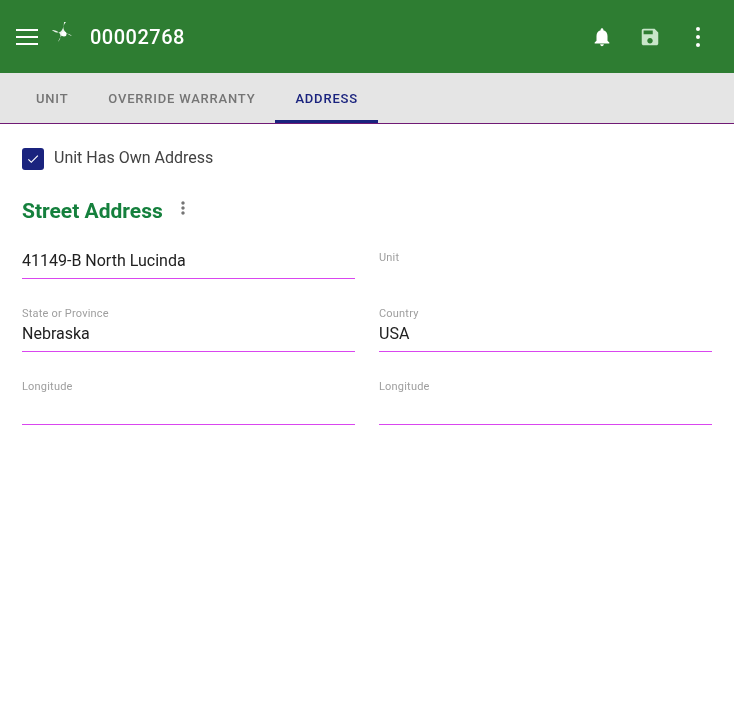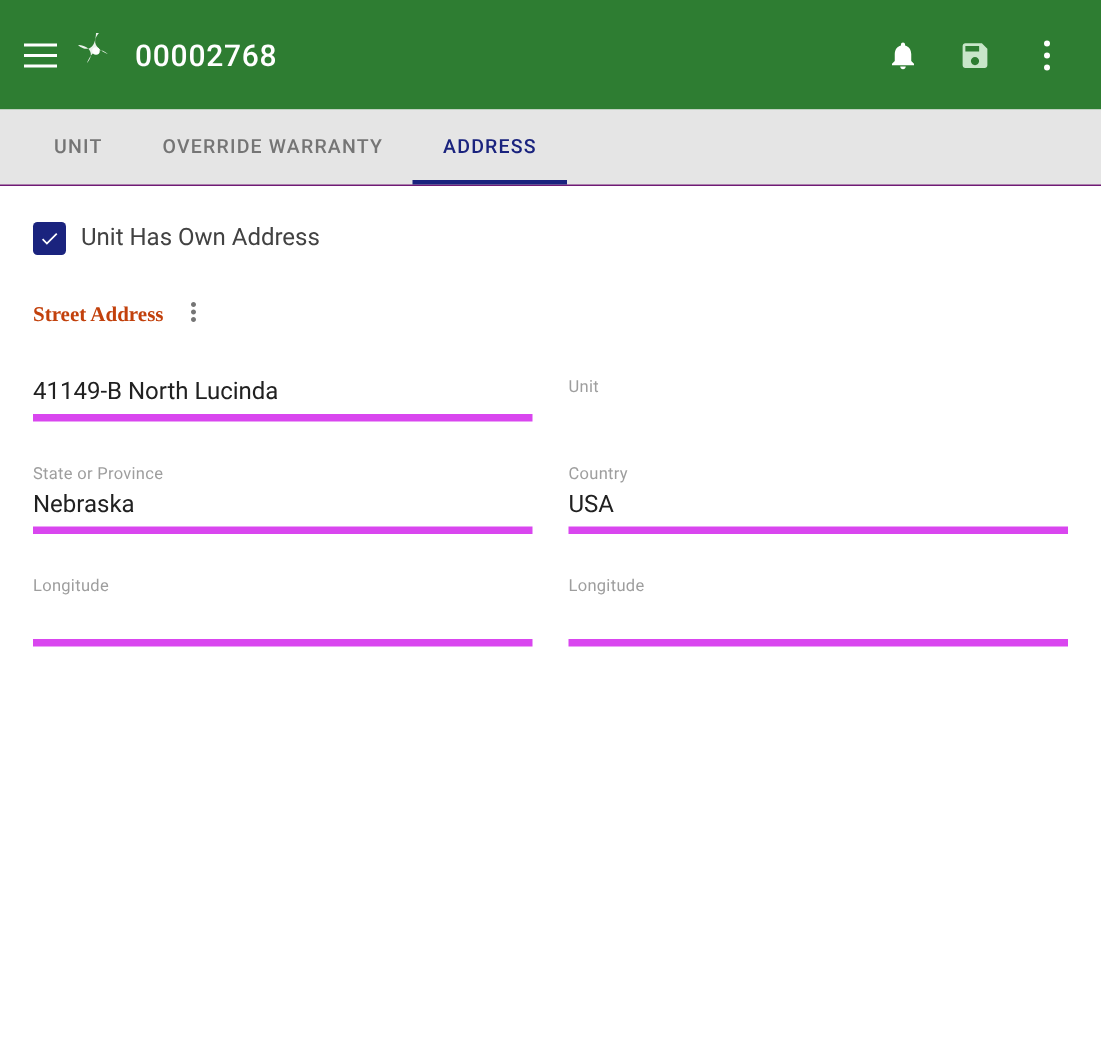--- a/index.html
+++ b/index.html
@@ -132,24 +132,23 @@
 
     
     .section-header {
       display: flex;
       align-items: center;
       gap: 10px;
       margin-bottom: 28px;
     }
 
     .section-title {
-      font-size: 14px;
+      font-size: 21px;
       font-weight: 700;
-      color: #c2410c;
-      font-family: Liberation Serif, serif;
+      color: #15803d;
     }
 
     .more-vert-icon {
       color: #757575;
       font-size: 20px;
       cursor: pointer;
     }
 
     
     .form-grid {
@@ -168,21 +167,21 @@
       color: #9e9e9e;
       display: block;
       margin-bottom: 4px;
       letter-spacing: 0.2px;
     }
 
     .form-value {
       font-size: 16px;
       color: #212121;
       padding-bottom: 6px;
-      border-bottom: 5px solid #d946ef;
+      border-bottom: 1px solid #d946ef;
       width: 100%;
       display: block;
       min-height: 28px;
     }
 
     .form-field.empty .form-value {
       color: #9e9e9e;
     }
 
     

